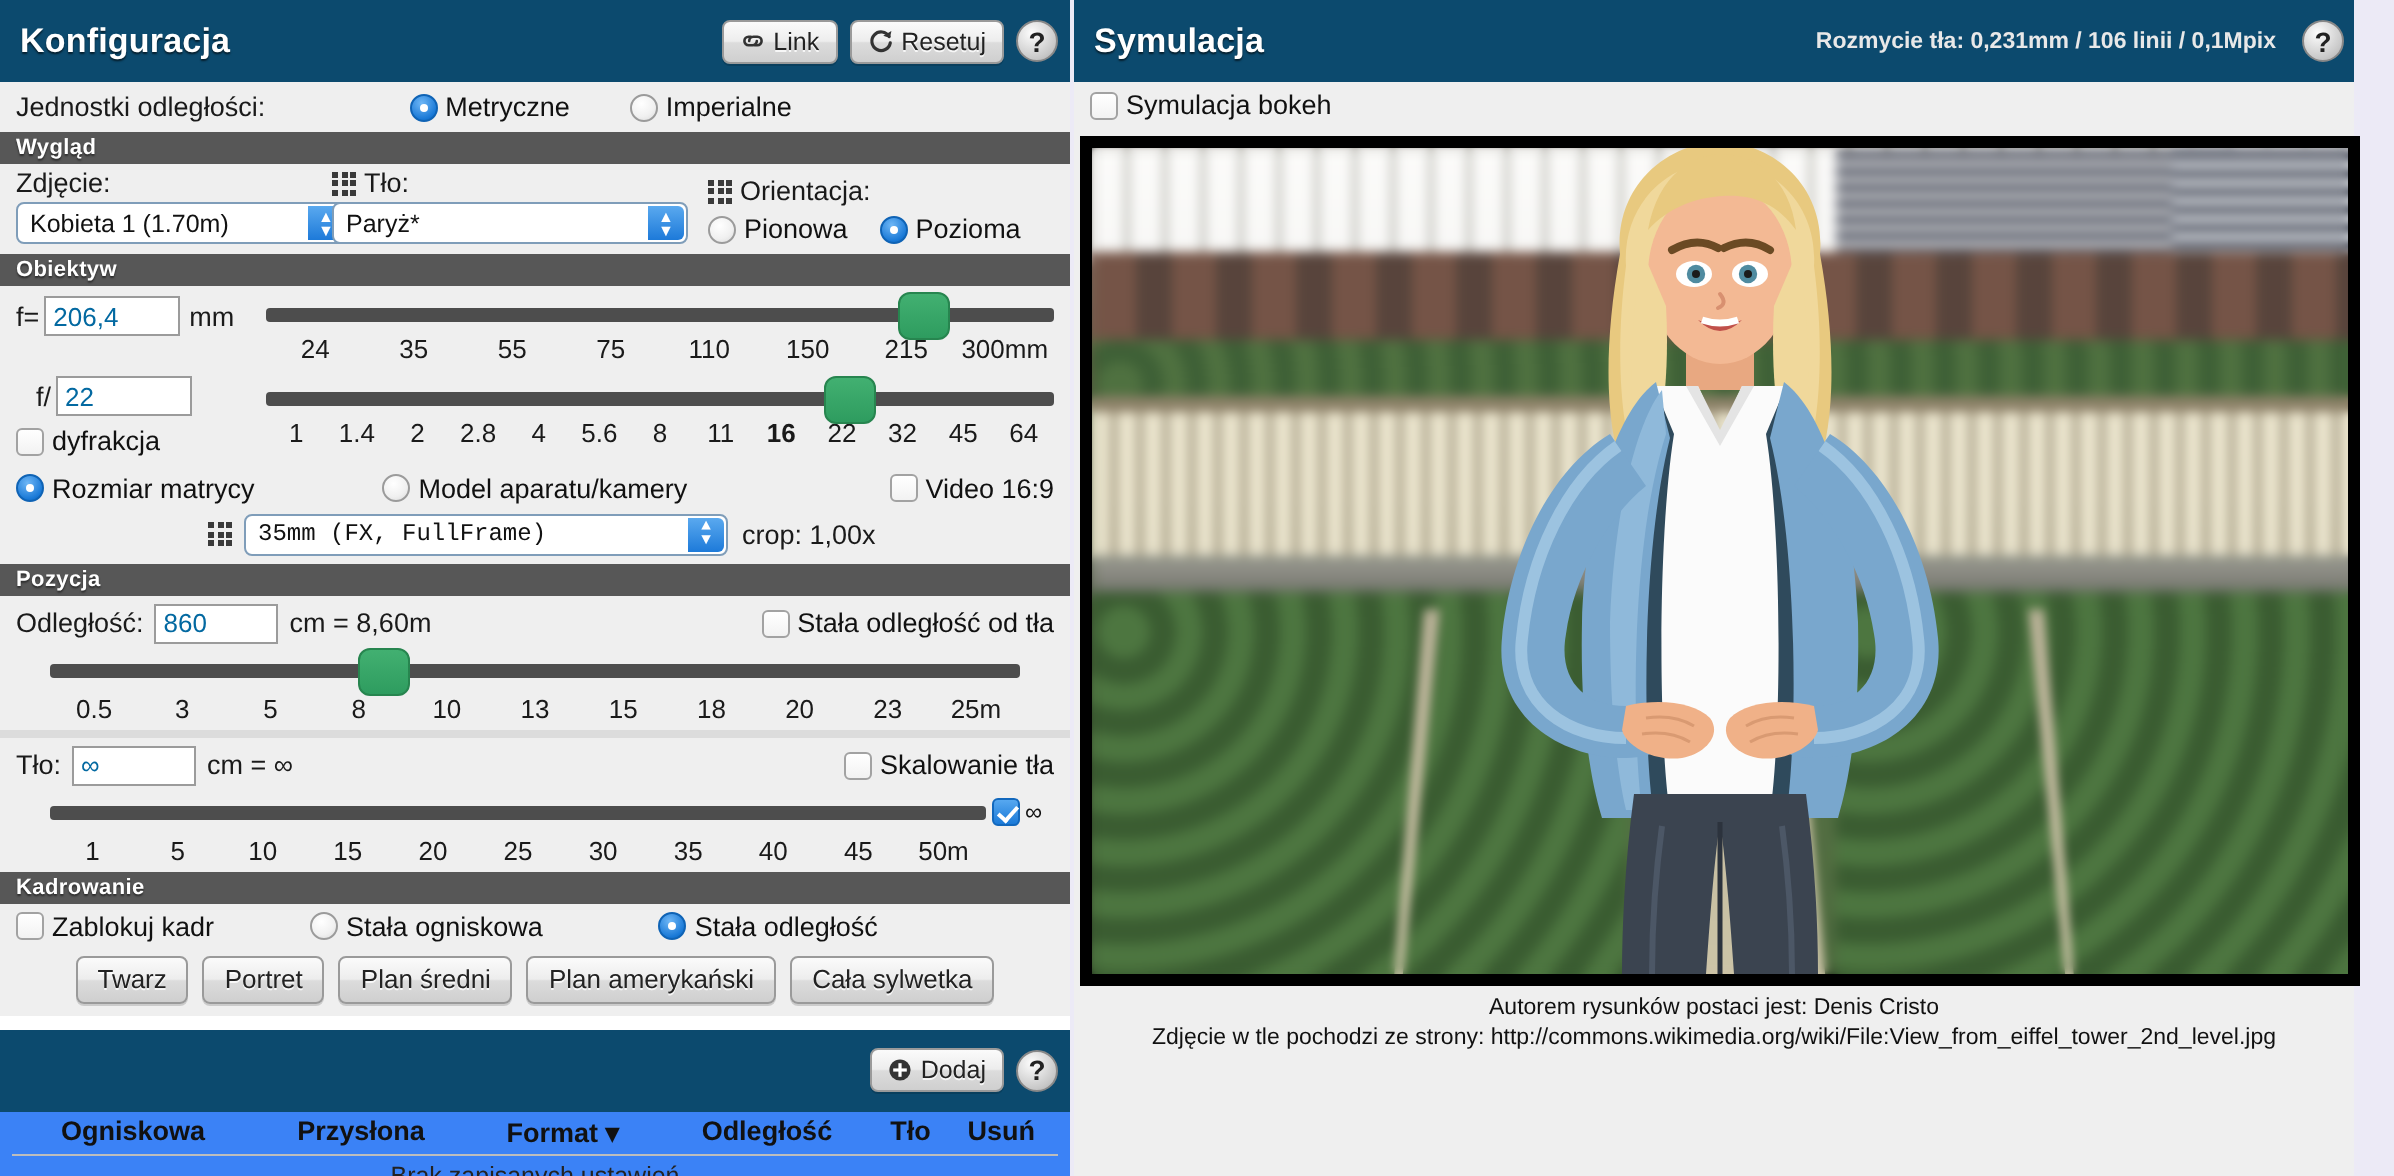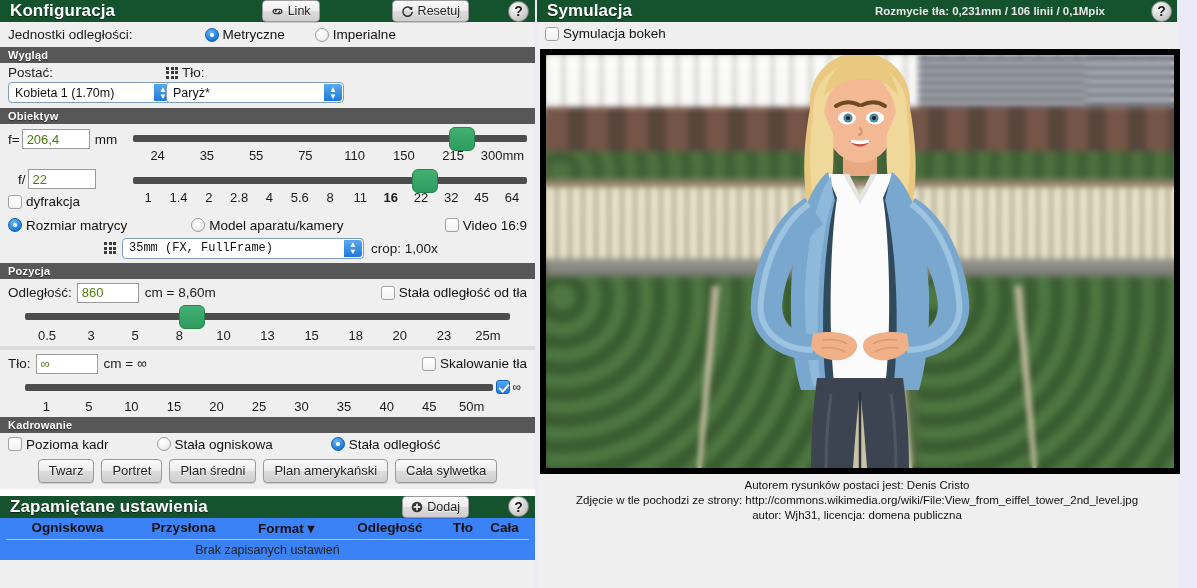--- a/index.html
+++ b/index.html
@@ -11,27 +11,26 @@
     background: #eceaf6;
     font-family: "Liberation Sans", sans-serif;
     font-size: 13px;
     color: #111;
   }
   .app { position: relative; width: 1197px; height: 588px; display: flex; align-items: flex-start; background:#eceaf6;}
 
   
   .panel { background: #efefef; }
   .panel-head {
-    background: #14532d;
+    background: #0c4a6e;
     color: #ffffff;
-    height: 22px;
+    height: 41px;
     display: flex; align-items: center;
     padding: 0 6px 0 10px;
     position: relative;
-    gap: 33px;
   }
   .panel-head .title {
     font-size: 17px; font-weight: bold; letter-spacing: .1px;
     text-shadow: 0 1px 1px rgba(0,0,0,.6);
     flex: 0 0 auto;
   }
   .panel-head .spacer { flex: 1 1 auto; }
   .head-note { font-size: 11.5px; color: #e8e8e8; margin-right: 7px; white-space: nowrap; font-weight:bold;}
   .sub-head {
     background: #575757;
@@ -121,21 +120,21 @@
     position: absolute; right: 1px; top: 1px; bottom: 1px; width: 18px;
     background: linear-gradient(to bottom,#5aa9ef,#1d7ad9);
     border-radius: 0 3px 3px 0;
     display:flex; flex-direction: column; align-items:center; justify-content:center;
     color: #fff; font-size: 8px; line-height: 7px;
   }
   .select.mono { font-family: "Liberation Mono", monospace; font-size: 12px; }
 
   .tinput {
     background: #fff; border: 1px solid #9b9b9b;
-    height: 20px; font-size: 13px; padding: 0 4px; color: #4d7c0f;
+    height: 20px; font-size: 13px; padding: 0 4px; color: #0369a1;
     font-family: "Liberation Sans", sans-serif;
   }
 
   .gridicon { display: inline-grid; grid-template-columns: repeat(3,3px); grid-gap: 1.5px; flex:0 0 auto; cursor:pointer;}
   .gridicon i { width: 3px; height: 3px; background: #3a3a3a; display:block;}
 
   
   .slider { position: relative; height: 16px; margin: 3px 0 0 0; }
   .slider .track {
     position: absolute; left: 0; right: 0; top: 5px; height: 7px;
@@ -228,21 +227,21 @@
       <div class="opt">
         <span class="radio"></span>
         <span class="t">Imperialne</span>
       </div>
     </div>
 
     <div class="sub-head">Wygląd</div>
     <div style="padding:2px 8px 5px 8px;">
       <div style="display:flex;align-items:flex-end;">
         <div style="width:150px">
-          <div class="lbl">Postać:</div>
+          <div class="lbl">Zdjęcie:</div>
           <div class="select" style="width:166px;margin-top:2px;">
             <span>Kobieta 1 (1.70m)</span>
             <span class="arrow">▲<br>▼</span>
           </div>
         </div>
         <div style="width:8px"></div>
         <div style="width:182px">
           <div style="display:flex;align-items:center;gap:4px;">
             <span class="gridicon">
                 <i></i>
@@ -256,20 +255,47 @@
                 <i></i>
               </span>
             <span class="lbl">Tło:</span>
           </div>
           <div class="select" style="width:178px;margin-top:2px;">
             <span>Paryż*</span>
             <span class="arrow">▲<br>▼</span>
           </div>
         </div>
         <div style="width:6px"></div>
+        <div>
+          <div style="display:flex;align-items:center;gap:4px;">
+            <span class="gridicon">
+                <i></i>
+                <i></i>
+                <i></i>
+                <i></i>
+                <i></i>
+                <i></i>
+                <i></i>
+                <i></i>
+                <i></i>
+              </span>
+            <span class="lbl">Orientacja:</span>
+          </div>
+          <div style="display:flex;align-items:center;margin-top:4px;">
+            <div class="opt">
+              <span class="radio"></span>
+              <span class="t">Pionowa</span>
+            </div>
+            <div style="width:16px"></div>
+            <div class="opt">
+              <span class="radio on"></span>
+              <span class="t">Pozioma</span>
+            </div>
+          </div>
+        </div>
       </div>
     </div>
 
     <div class="sub-head">Obiektyw</div>
     <div style="padding:3px 8px 4px 8px;">
 
       <div style="display:flex;align-items:flex-start;">
         <div style="display:flex;align-items:center;width:125px;padding-top:2px;">
           <span class="lbl">f=</span>
           <input class="tinput" style="width: 68px; margin-left: 2px;" value="206,4">
@@ -435,21 +461,21 @@
           <span style="font-size:12px;">∞</span>
         </div>
       </div>
     </div>
 
     <div class="sub-head">Kadrowanie</div>
     <div style="padding:4px 8px 6px 8px;">
       <div style="display:flex;align-items:center;">
         <div class="opt">
           <span class="ckbox"></span>
-          <span class="t">Pozioma kadr</span>
+          <span class="t">Zablokuj kadr</span>
         </div>
         <div style="width:48px"></div>
         <div class="opt">
           <span class="radio"></span>
           <span class="t">Stała ogniskowa</span>
         </div>
         <div style="width:58px"></div>
         <div class="opt">
           <span class="radio on"></span>
           <span class="t">Stała odległość</span>
@@ -460,42 +486,41 @@
           <div class="btn" style="padding: 3px 10px; font-size: 13px;">Portret</div>
           <div class="btn" style="padding: 3px 10px; font-size: 13px;">Plan średni</div>
           <div class="btn" style="padding: 3px 10px; font-size: 13px;">Plan amerykański</div>
           <div class="btn" style="padding: 3px 10px; font-size: 13px;">Cała sylwetka</div>
         </div>
     </div>
 
     <div style="height:7px;background:#ffffff"></div>
 
     <div class="panel-head">
-      <div class="title">Zapamiętane ustawienia</div>
       <div class="spacer"></div>
       <div class="btn">
         <svg width="12" height="12" viewBox="0 0 12 12">
           <circle cx="6" cy="6" r="5.3" fill="#333"></circle>
           <rect x="5.2" y="2.6" width="1.6" height="6.8" fill="#fff"></rect>
           <rect x="2.6" y="5.2" width="6.8" height="1.6" fill="#fff"></rect>
         </svg>
         <span>Dodaj</span>
       </div>
       <div class="help">?</div>
     </div>
     <div style="background:#3b82f6;padding:0 6px;">
       <table class="saved">
         <thead>
             <tr id="saved-head">
               <th>Ogniskowa</th>
               <th>Przysłona</th>
               <th>Format ▾</th>
               <th>Odległość</th>
               <th>Tło</th>
-              <th>Cała</th>
+              <th>Usuń</th>
             </tr>
           </thead>
         <tbody id="saved-body">
             <tr>
               <td colspan="6">Brak zapisanych ustawień</td>
             </tr>
           </tbody>
       </table>
     </div>
   </div>
@@ -618,16 +643,15 @@
             <path d="M136 346 C132 376 131 400 131 420" stroke="#4c5766" stroke-width="3" fill="none"></path>
             <path d="M196 346 C200 376 201 400 201 420" stroke="#4c5766" stroke-width="3" fill="none"></path>
           </svg>
         </div>
       </div>
     </div>
 
     <div class="credits">
       <div>Autorem rysunków postaci jest: Denis Cristo</div>
       <div>Zdjęcie w tle pochodzi ze strony: http://commons.wikimedia.org/wiki/File:View_from_eiffel_tower_2nd_level.jpg</div>
-      <div>autor: Wjh31, licencja: domena publiczna</div>
     </div>
   </div>
 </div>
 
 </body></html>

